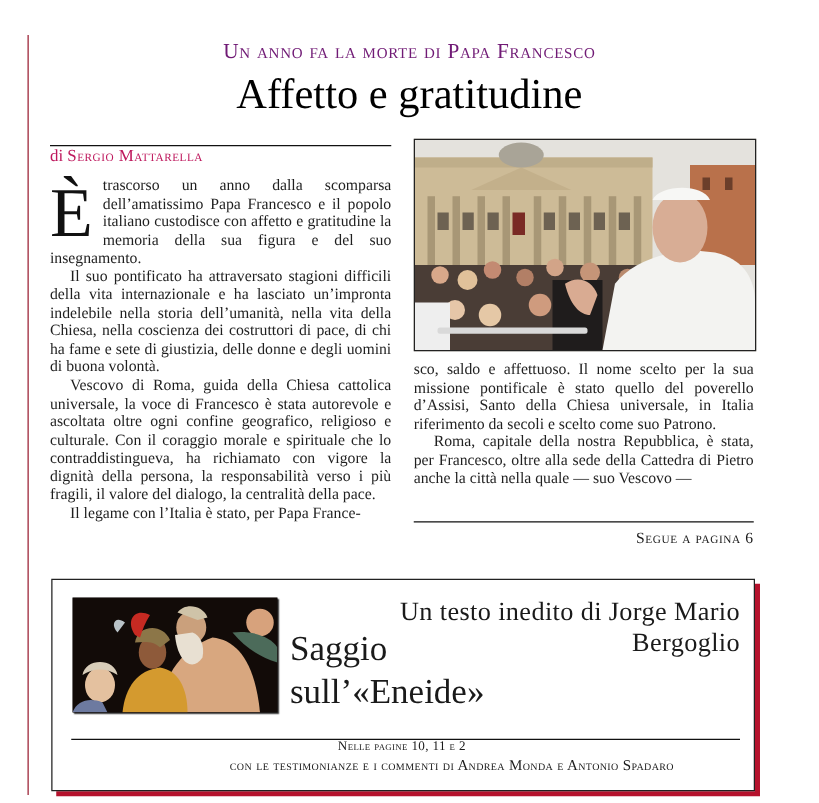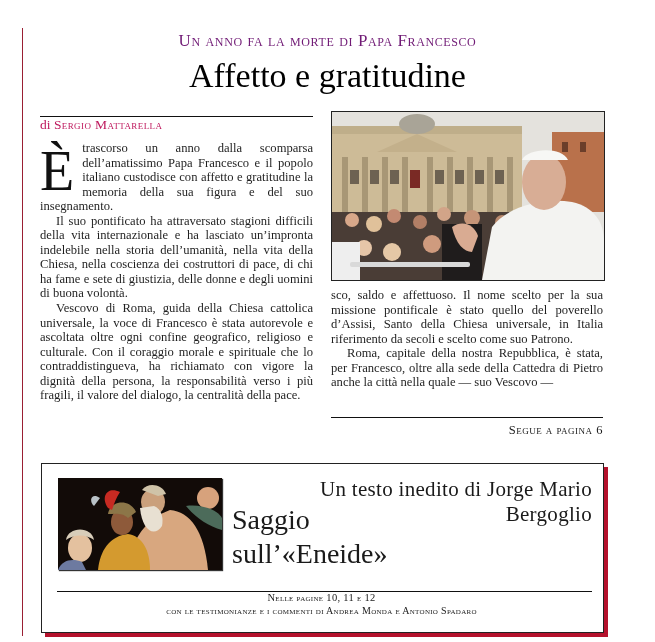--- a/index.html
+++ b/index.html
@@ -31,41 +31,42 @@
   .segue { right: 52px; top: 423px; font-size: 12.5px; font-variant: small-caps; letter-spacing: 0.5px; }
 
   .promo-shadow { left: 45px; top: 467px; width: 563px; height: 170px; background: #b5122d; }
   .promo { left: 41px; top: 463px; width: 561px; height: 168px; background: #fff; border: 1px solid #222; }
   .painting { left: 58px; top: 478px; width: 164px; height: 92px; background: #0d0806; overflow: hidden;
               box-shadow: 1px 1px 1px #333; }
   .promo-sub { left: 236px; width: 356px; top: 477px; text-align: right; font-size: 21px; letter-spacing: 0.3px; }
   .promo-title { left: 232px; width: 356px; top: 503px; font-size: 28px; line-height: 34px; }
   .promo-note1 { left: 41px; width: 561px; top: 592px; text-align: center; font-size: 10.5px;
                  font-variant: small-caps; letter-spacing: 0.3px; }
-  .promo-note2 { left: 41px; width: 561px; top: 605px; text-align: center; font-size: 10px;
-                 font-variant: small-caps; letter-spacing: 0.3px; }
+  .promo-note2 { left: 41px; width: 561px; top: 605px; text-align: center; font-size: 12px;
+                 font-variant: small-caps; letter-spacing: 0.3px; padding-left: 40px; }
 </style>
 </head>
 <body>
 
 <div class="abs margin-rule"></div>
 
 <div class="abs kicker">Un anno fa la morte di Papa Francesco</div>
 <div class="abs headline">Affetto e gratitudine</div>
 
 <div class="abs col-rule" style="left:40px; top:116px; width:273px;"></div>
 <div class="abs byline">
   <span>di</span>
   <span class="sc">Sergio Mattarella</span>
 </div>
 
 <div class="abs col" style="left:40px; top:141px; width:273px;">
   <p class="first"><span class="dropcap">È</span><span>trascorso un anno dalla scomparsa dell’amatissimo Papa Francesco e il popolo italiano custodisce con affetto e gratitudine la memoria della sua figura e del suo insegnamento.</span></p>
   <p>Il suo pontificato ha attraversato stagioni difficili della vita internazionale e ha lasciato un’impronta indelebile nella storia dell’umanità, nella vita della Chiesa, nella coscienza dei costruttori di pace, di chi ha fame e sete di giustizia, delle donne e degli uomini di buona volontà.</p>
   <p>Vescovo di Roma, guida della Chiesa cattolica universale, la voce di Francesco è stata autorevole e ascoltata oltre ogni confine geografico, religioso e culturale. Con il coraggio morale e spirituale che lo contraddistingueva, ha richiamato con vigore la dignità della persona, la responsabilità verso i più fragili, il valore del dialogo, la centralità della pace.</p>
+  <p style="text-align:left;">Il legame con l’Italia è stato, per Papa France-</p>
 </div>
 
 <div class="abs photo" title="Papa Francesco benedice la folla in Piazza San Pietro">
   <svg width="272" height="168" viewBox="0 0 272 168">
 
     <rect x="0" y="0" width="272" height="168" fill="#e4e2dd"></rect>
 
     <rect x="0" y="14" width="190" height="100" fill="#cdbb97"></rect>
     <rect x="0" y="14" width="190" height="8" fill="#bfae8a"></rect>
     <polygon points="45,40 85,22 125,40" fill="#c3b08b"></polygon>
@@ -156,14 +157,14 @@
   </svg>
 </div>
 
 <div class="abs promo-sub">Un testo inedito di Jorge Mario Bergoglio</div>
 <div class="abs promo-title">
   <div>Saggio</div>
   <div>sull’«Eneide»</div>
 </div>
 
 <div class="abs col-rule" style="left:57px; top:591px; width:535px;"></div>
-<div class="abs promo-note1">Nelle pagine 10, 11 e 12</div>
+<div class="abs promo-note1">Nelle pagine 10, 11 e 2</div>
 <div class="abs promo-note2">con le testimonianze e i commenti di Andrea Monda e Antonio Spadaro</div>
 
 </body></html>

